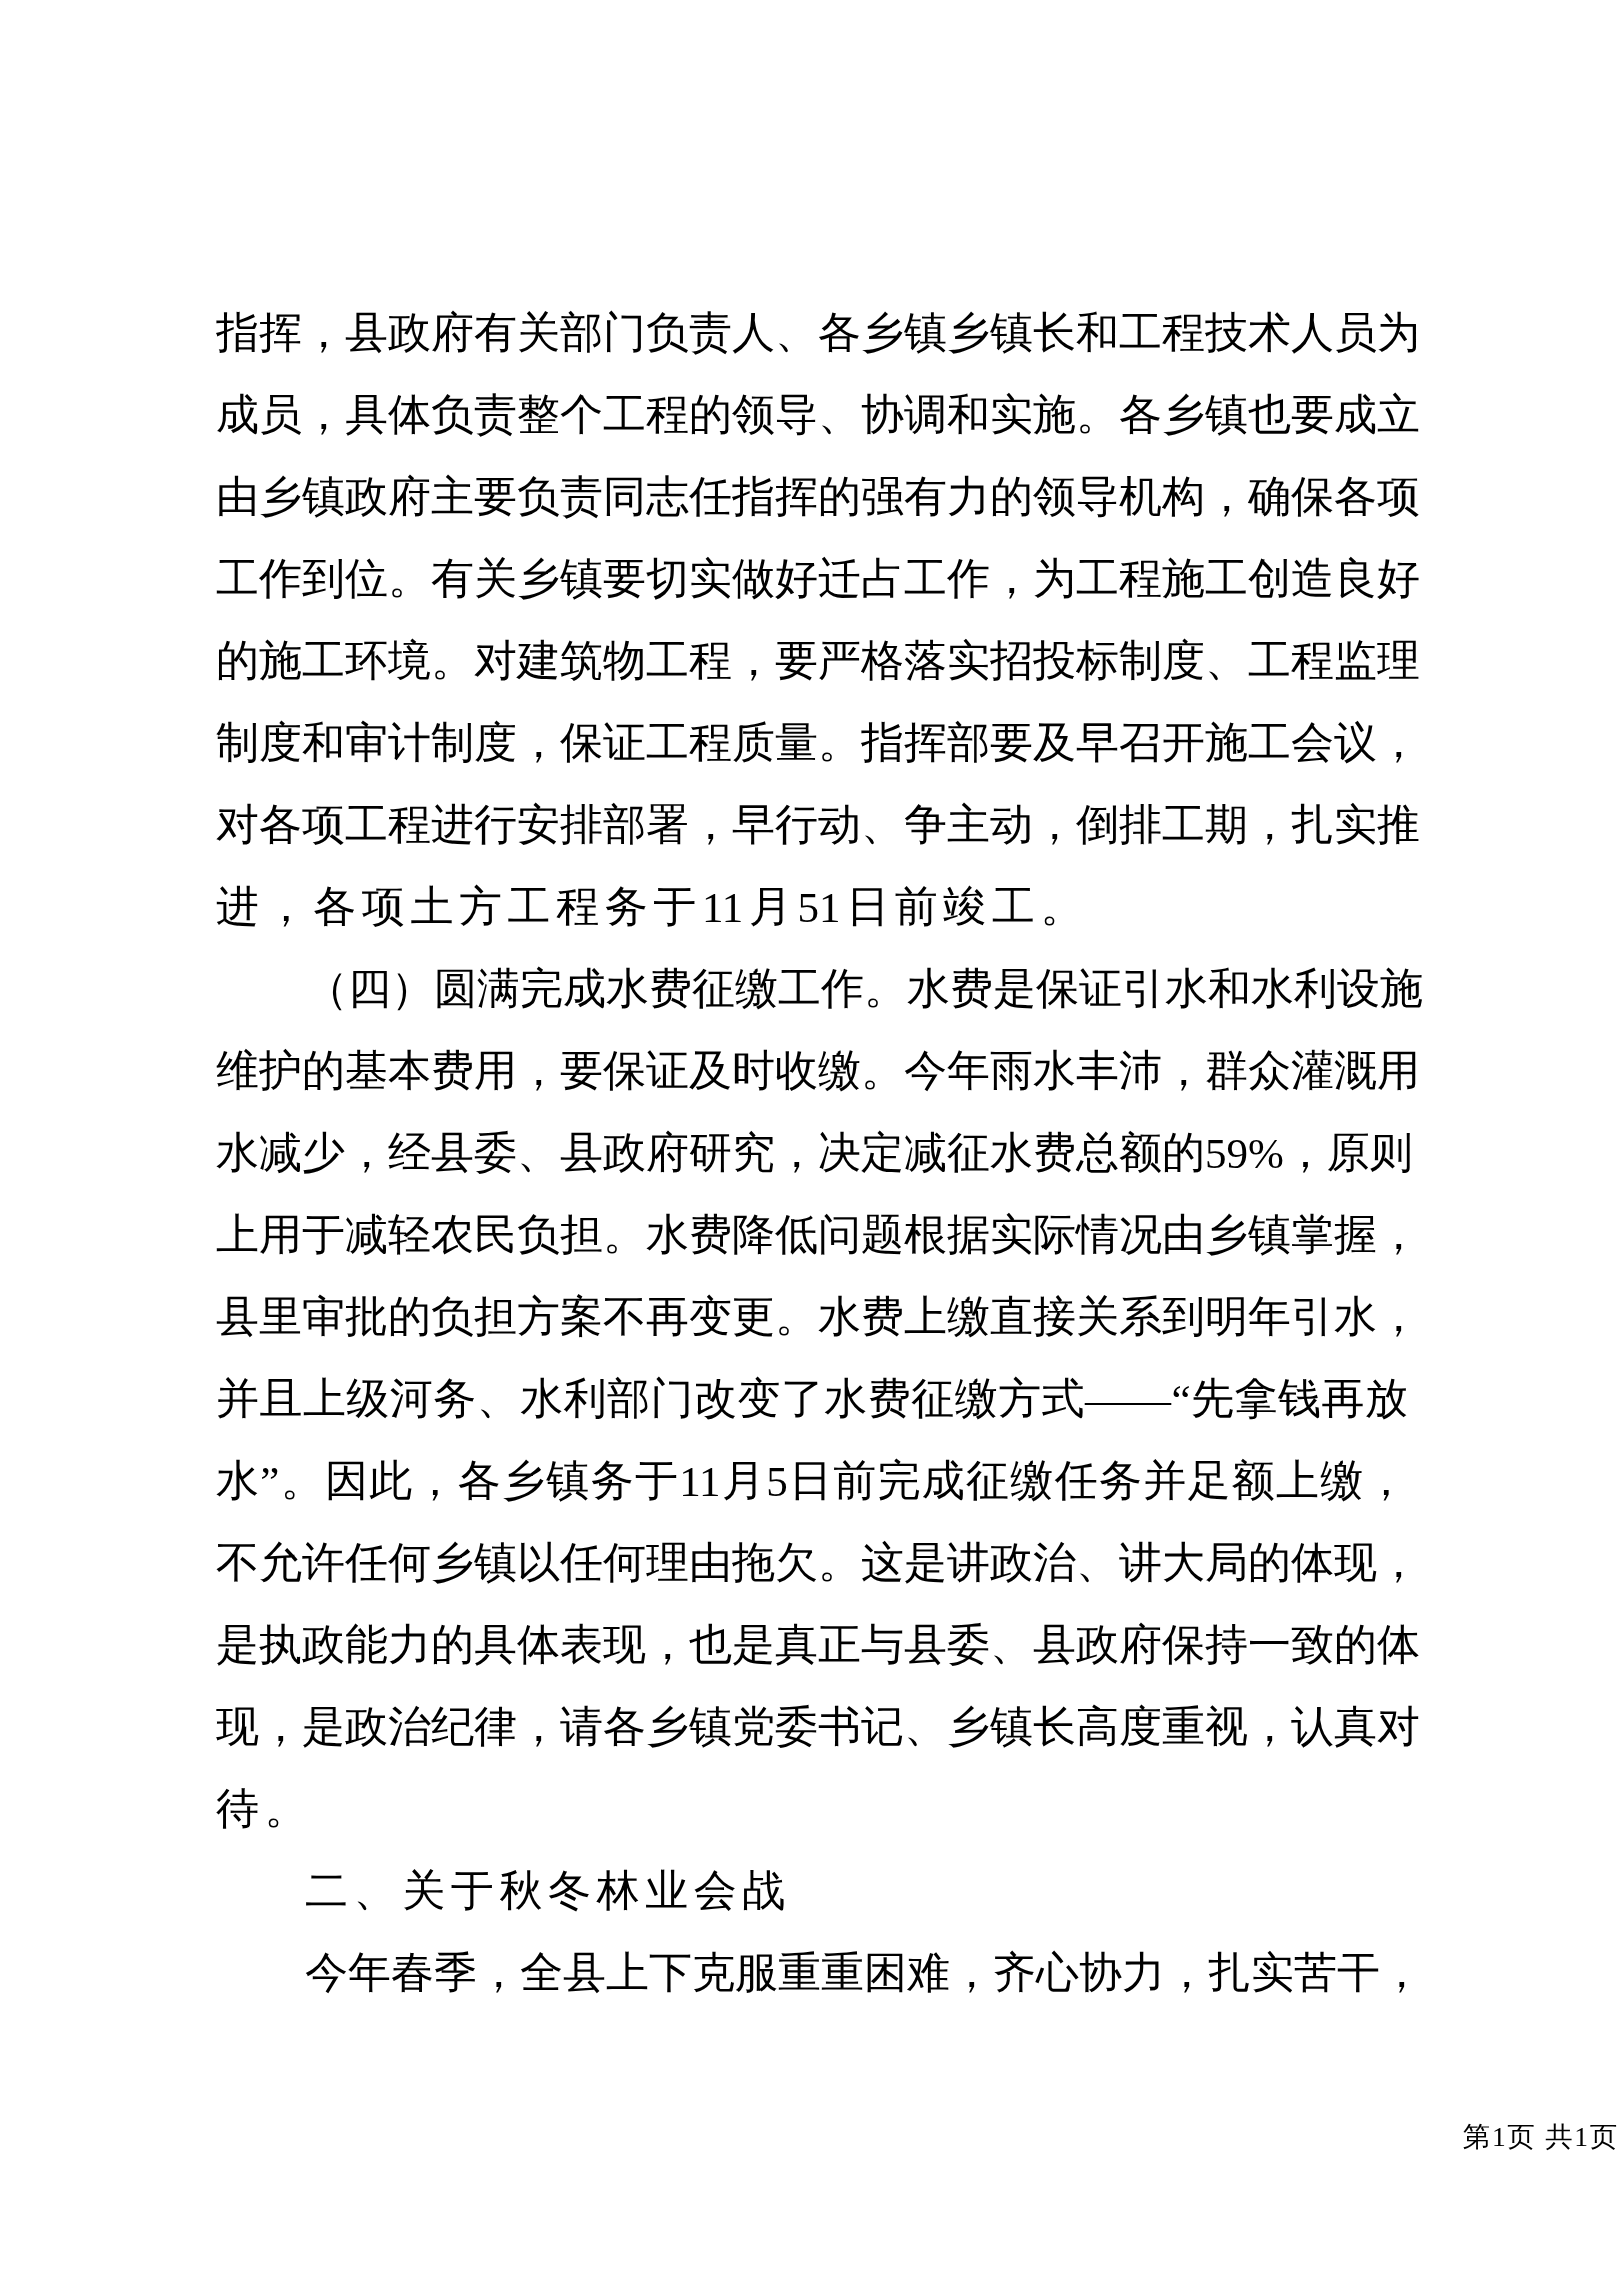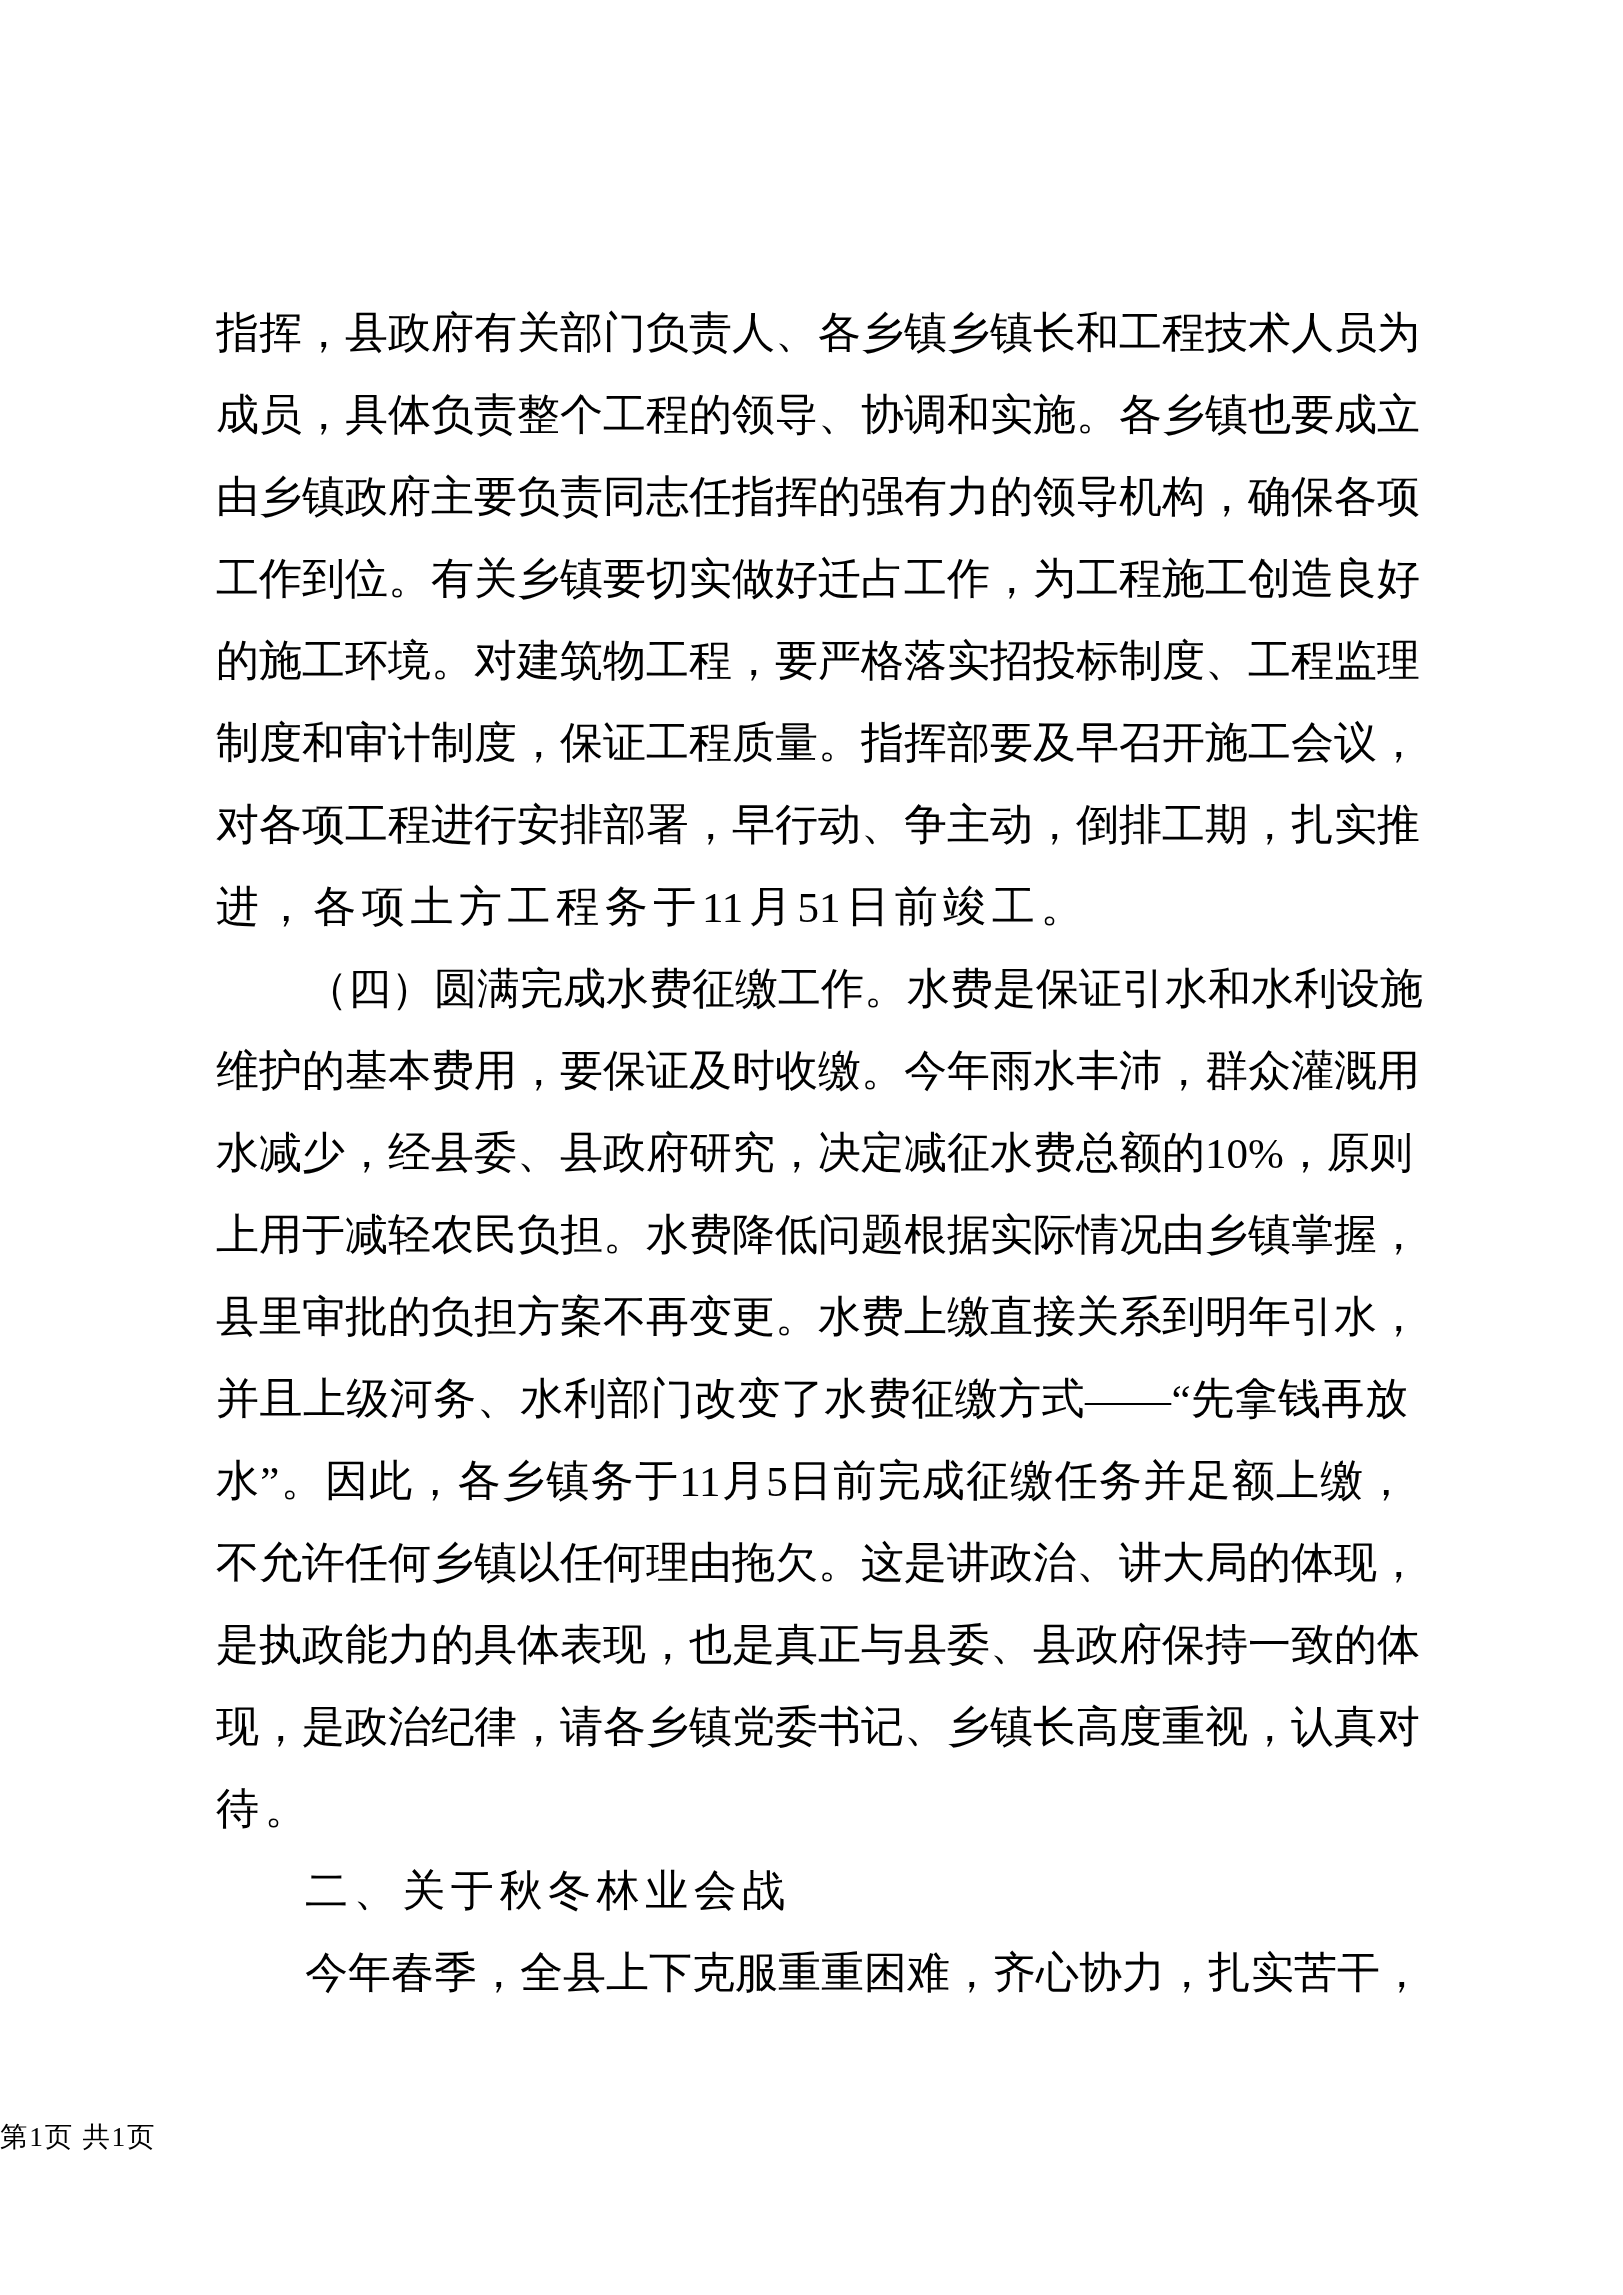--- a/index.html
+++ b/index.html
@@ -31,21 +31,21 @@
   }
   .line.justified { justify-content: space-between; }
   .line.plain { justify-content: flex-start; column-gap: 5.6px; }
   .line.indent { padding-left: 89px; }
   .tok { white-space: pre; display: inline-block; }
   .footer {
     position: absolute;
     left: 0;
     right: 4px;
     top: 2119px;
-    text-align: left;
+    text-align: right;
     font-size: 27.5px;
     letter-spacing: 1.7px;
     color: #000000;
   }
 </style>
 </head>
 <body>
 
 <div class="page">
   <div class="content">
@@ -354,21 +354,21 @@
         <span class="tok">，</span>
         <span class="tok">决</span>
         <span class="tok">定</span>
         <span class="tok">减</span>
         <span class="tok">征</span>
         <span class="tok">水</span>
         <span class="tok">费</span>
         <span class="tok">总</span>
         <span class="tok">额</span>
         <span class="tok">的</span>
-        <span class="tok">10%</span>
+        <span class="tok">59%</span>
         <span class="tok">，</span>
         <span class="tok">原</span>
         <span class="tok">则</span>
       </div>
       <div class="line justified">
         <span class="tok">上</span>
         <span class="tok">用</span>
         <span class="tok">于</span>
         <span class="tok">减</span>
         <span class="tok">轻</span>

